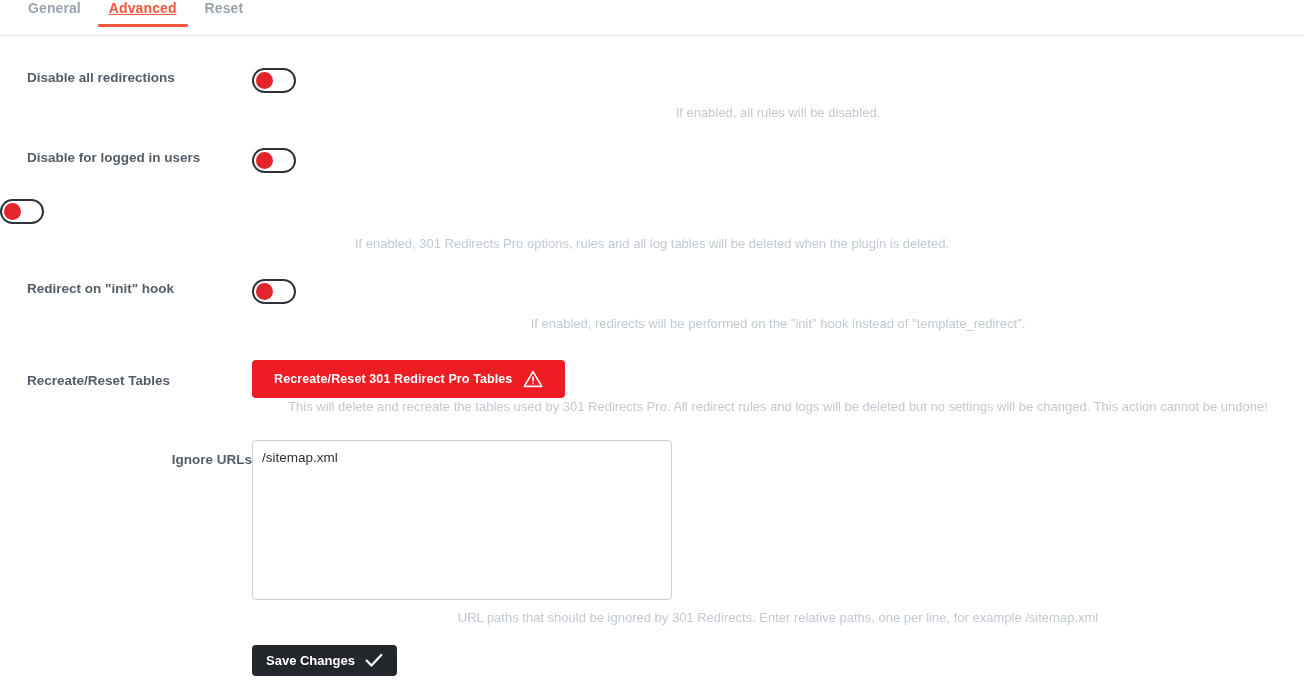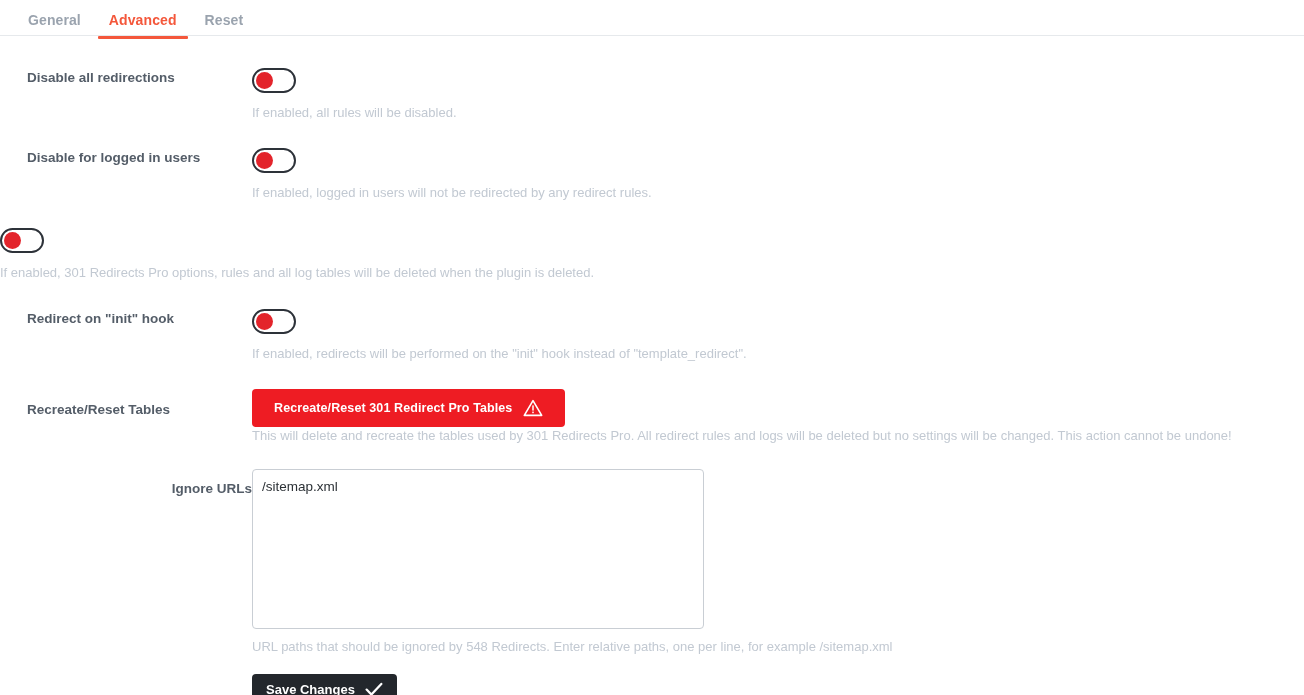--- a/index.html
+++ b/index.html
@@ -18,25 +18,25 @@
     border-bottom: 1px solid #e6e9ec;
     display: flex;
     align-items: flex-start;
     padding-left: 14px;
   }
   .tab {
     position: relative;
     font-size: 14px;
     font-weight: bold;
     color: #9aa3ae;
-    padding: 12px 14px 10px 14px;
+    padding: 0 14px 10px 14px;
     cursor: pointer;
     letter-spacing: 0.1px;
   }
-  .tab.active { color: #f4573b; }
+  .tab.active { color: #f4573b; text-decoration: underline; }
   .tab.active::after {
     content: "";
     position: absolute;
     left: 3px; right: 3px; bottom: -1px;
     height: 3px;
     background: #f4573b;
     border-radius: 1px;
   }
 
   
@@ -60,20 +60,21 @@
   }
   .field-col {
     flex: 1 1 auto;
     min-width: 0;
   }
   .helptext {
     font-size: 13px;
     color: #c2c9d2;
     line-height: 1.4;
     white-space: nowrap;
+    text-align: center;
   }
 
   
   .toggle {
     width: 44px;
     height: 25px;
     border: 2px solid #2d3239;
     border-radius: 13px;
     background: #ffffff;
     position: relative;
@@ -103,21 +104,21 @@
     font-family: "Liberation Sans", sans-serif;
     font-size: 12.5px;
     font-weight: bold;
     cursor: pointer;
     letter-spacing: 0.1px;
   }
   .warn-tri { display: block; }
 
   
   .ignore-area {
-    width: 452px;
+    width: 420px;
     height: 160px;
     border: 1px solid #c9ced4;
     border-radius: 4px;
     background: #ffffff;
     padding: 8px 9px;
     font-family: "Liberation Sans", sans-serif;
     font-size: 13.5px;
     color: #2c3136;
     resize: none;
     outline: none;
@@ -168,21 +169,20 @@
       <div class="helptext help-gap">If enabled, all rules will be disabled.</div>
     </div>
   </div>
 
   <div class="row r-gap">
     <div class="label-col">Disable for logged in users</div>
     <div class="field-col">
       <div class="toggle">
         <span class="knob"></span>
       </div>
-      <div class="helptext help-gap">If enabled, logged in users will not be redirected by any redirect rules.</div>
     </div>
   </div>
 
   <div class="row r-gap">
     <div class="field-col">
       <div class="toggle">
         <span class="knob"></span>
       </div>
       <div class="helptext help-gap">If enabled, 301 Redirects Pro options, rules and all log tables will be deleted when the plugin is deleted.</div>
     </div>
@@ -212,21 +212,21 @@
         </span>
       </button>
       <div class="helptext" style="">This will delete and recreate the tables used by 301 Redirects Pro. All redirect rules and logs will be deleted but no settings will be changed. This action cannot be undone!</div>
     </div>
   </div>
 
   <div class="row" style="margin-top:24px;">
     <div class="label-col" style="padding-top:10px;text-align:right;">Ignore URLs</div>
     <div class="field-col">
       <textarea class="ignore-area" placeholder="" style="">/sitemap.xml</textarea>
-      <div class="helptext" style="margin-top:9px;">URL paths that should be ignored by 548 Redirects. Enter relative paths, one per line, for example /sitemap.xml</div>
+      <div class="helptext" style="margin-top:9px;">URL paths that should be ignored by 301 Redirects. Enter relative paths, one per line, for example /sitemap.xml</div>
     </div>
   </div>
 
   <div class="row" style="margin-top:18px;">
     <div class="label-col"></div>
     <div class="field-col">
       <button class="save-btn">
         <span>Save Changes</span>
         <span>
           <svg class="check" width="18" height="15" viewBox="0 0 18 15" aria-hidden="true">

